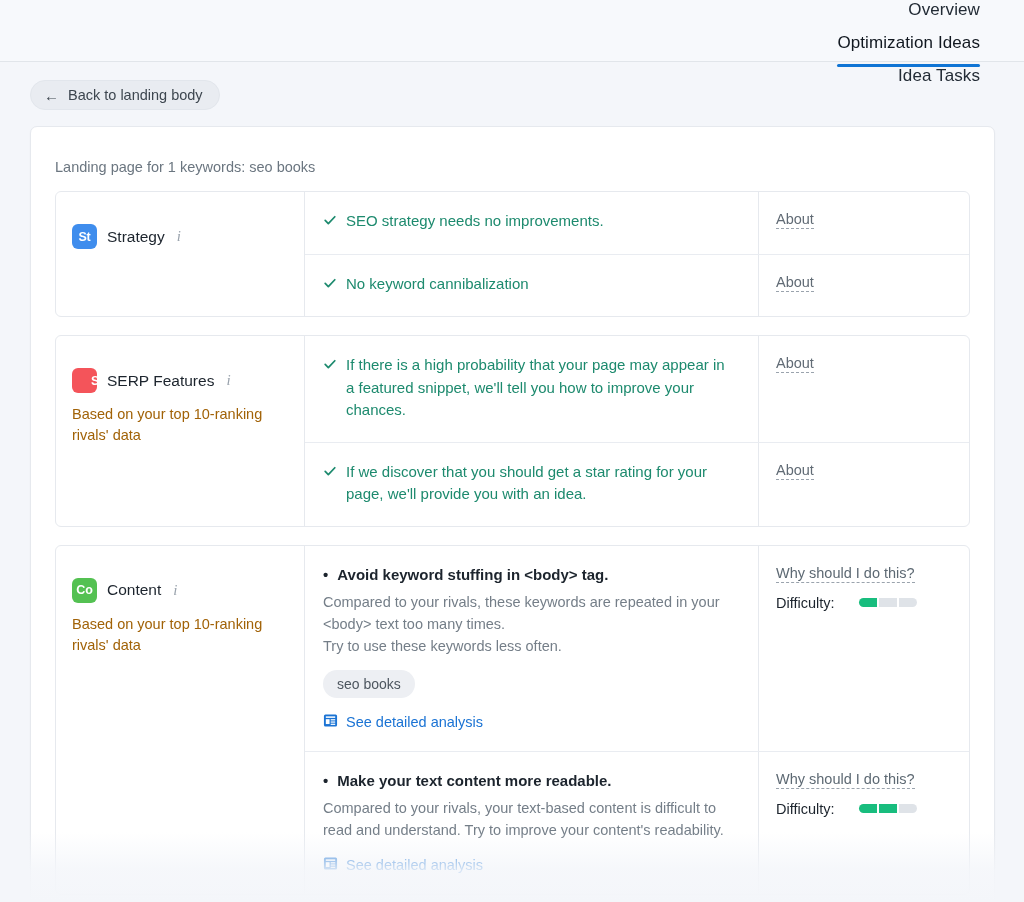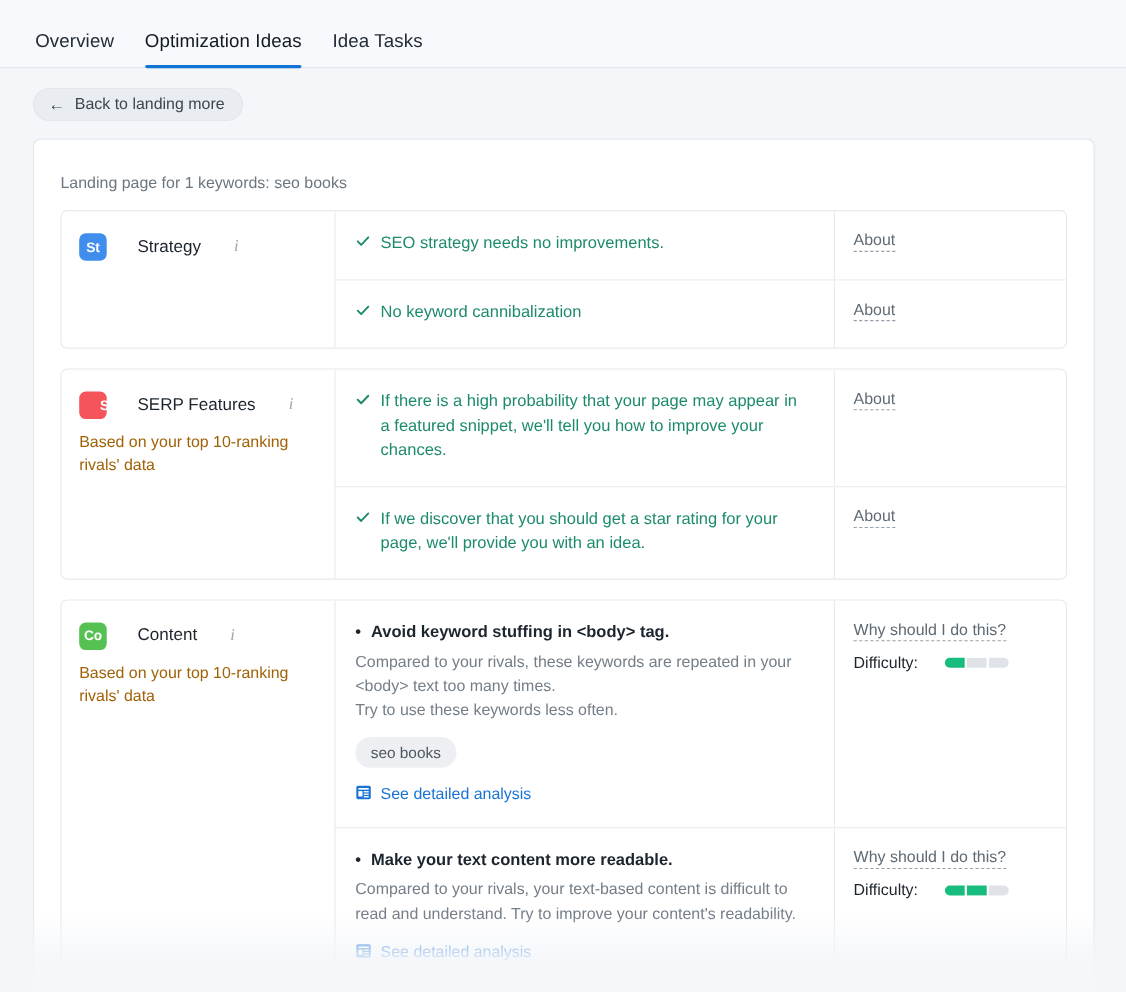--- a/index.html
+++ b/index.html
@@ -13,20 +13,21 @@
 
   
   .tabbar {
     height: 62px;
     background: #f7f9fc;
     border-bottom: 1px solid #e1e5ea;
     display: flex;
     align-items: flex-end;
     padding: 0 30px;
     gap: 0;
+    flex-direction: column;
   }
   .tab {
     position: relative;
     font-size: 17px;
     color: #222b35;
     padding: 0 14px 13px 14px;
     cursor: pointer;
     white-space: nowrap;
     letter-spacing: .1px;
   }
@@ -82,21 +83,21 @@
     display: flex;
     background: #fff;
     overflow: hidden;
   }
   .group-left {
     width: 249px;
     flex: 0 0 249px;
     border-right: 1px solid #e6e9ee;
     padding: 20px 18px 20px 16px;
   }
-  .group-title { display: flex; align-items: center; gap: 28px; }
+  .group-title { display: flex; align-items: center; gap: 10px; margin-top: 12px; }
   .badge {
     width: 25px; height: 25px; border-radius: 6px;
     display: inline-flex; align-items: center; justify-content: center;
     color: #fff; font-size: 12.5px; font-weight: bold; letter-spacing: -.2px;
     flex: 0 0 25px;
   }
   .badge.blue  { background: #3f8ded; }
   .badge.red   { background: #f4545a; padding-left: 25px; }
   .badge.green { background: #54c152; }
   .group-name { font-size: 15.5px; color: #1c242d; }
@@ -177,21 +178,21 @@
 
   <div class="tabbar" id="tabbar">
       <div class="tab">Overview</div>
       <div class="tab active">Optimization Ideas</div>
       <div class="tab">Idea Tasks</div>
     </div>
 
   <div class="backrow">
     <div class="backbtn">
       <span class="arrow">←</span>
-      <span>Back to landing more</span>
+      <span>Back to landing body</span>
     </div>
   </div>
 
   <div class="page-card">
     <div class="page-head">
       <div class="page-sub">Landing page for 1 keywords: seo books</div>
     </div>
 
     <div class="groups" id="groups">
         <div class="group">

